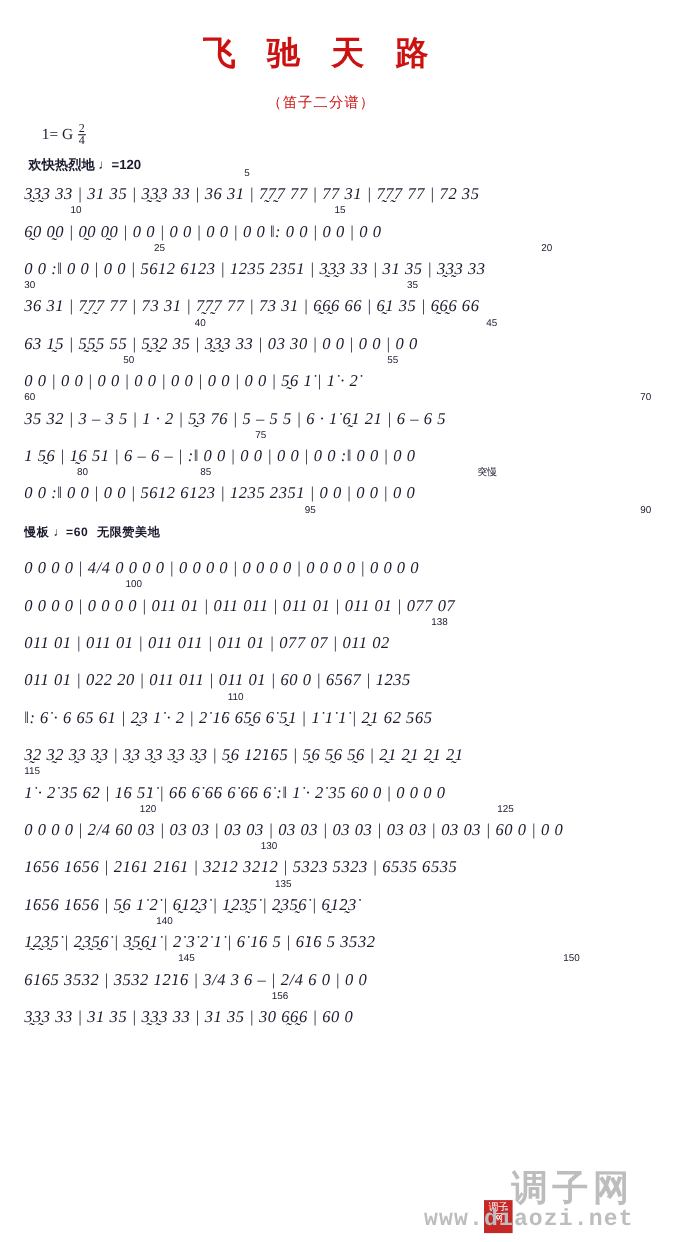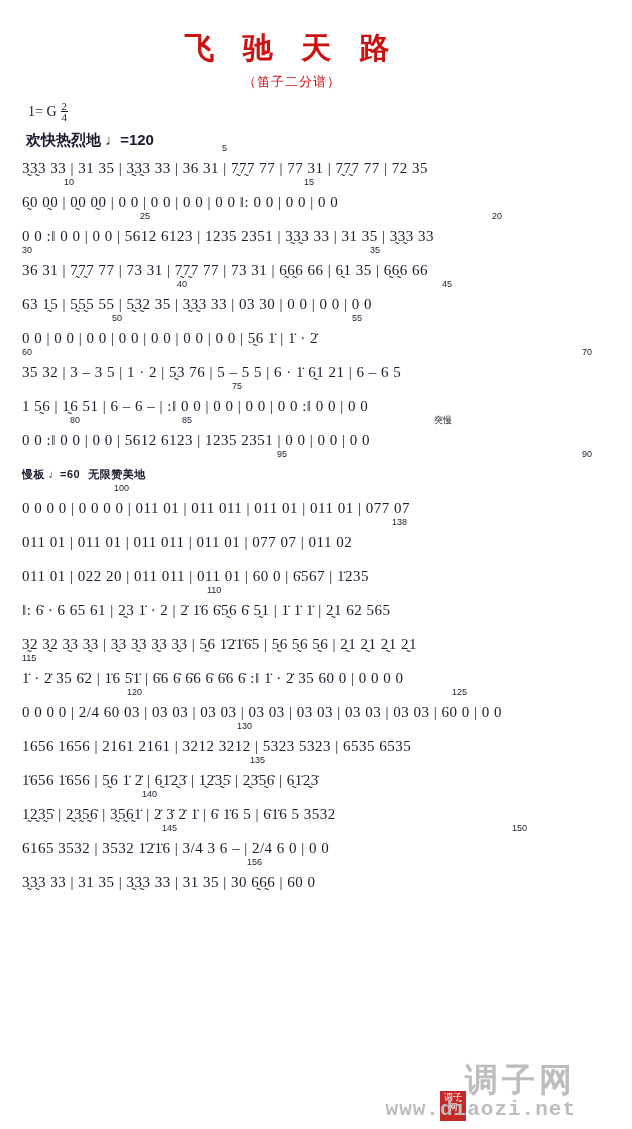--- a/index.html
+++ b/index.html
@@ -25,46 +25,46 @@
     font-size:30px;
     letter-spacing:10px;
     margin:0;
     padding-top:28px;
   }
   .subtitle{
     text-align:center;
     color:#cc1111;
     font-size:13px;
     font-family:"Liberation Sans",sans-serif;
-    margin-top:4px;
+    margin-top:15px;
     letter-spacing:1px;
   }
   .keyrow{
     margin-top:10px;
-    padding-left:28px;
+    padding-left:38px;
     font-size:14px;
     font-family:"Liberation Serif",serif;
     display:flex;
     align-items:center;
     gap:2px;
   }
   .frac{
     display:inline-block;
     text-align:center;
     line-height:0.95;
     font-size:11px;
     vertical-align:middle;
     margin-left:2px;
   }
   .frac .num{display:block;border-bottom:1px solid #1a1a2e;padding:0 1px;}
   .frac .den{display:block;padding:0 1px;}
   .tempo{
     padding-left:26px;
     margin-top:8px;
-    font-size:15px;
+    font-size:12px;
     font-family:"Liberation Sans",sans-serif;
     font-weight:bold;
   }
   .score{
     margin-top:2px;
     padding:0 22px 0 22px;
   }
   .line{
     position:relative;
     height:34px;
@@ -73,20 +73,21 @@
     white-space:nowrap;
     letter-spacing:0.5px;
     display:flex;
     align-items:center;
   }
   .line .cells{
     display:block;
     width:100%;
     overflow:hidden;
     text-overflow:clip;
+    font-style:italic;
   }
   .barnum{
     position:absolute;
     top:-9px;
     left:0;
     font-size:9px;
     color:#1a1a2e;
     font-family:"Liberation Sans",sans-serif;
     letter-spacing:0;
   }
@@ -216,20 +217,23 @@
       <span class="cells">0 0 :‖ 0 0 | 0 0 | 5612 6123 | 1235 2351 | 0 0 | 0 0 | 0 0</span>
     </div>
 
     <div class="line">
       <span class="sec-label">慢板 ♩=60</span>
       <span class="sec-label">无限赞美地</span>
       <span class="barnum" style="left:255px">95</span>
       <span class="barnum" style="left:560px">90</span>
     </div>
 
+    <div class="line">
+      <span class="cells">0 0 0 0 | 4/4 0 0 0 0 | 0 0 0 0 | 0 0 0 0 | 0 0 0 0 | 0 0 0 0</span>
+    </div>
 
     <div class="line">
       <span class="barnum" style="left:92px">100</span>
       <span class="cells">0 0 0 0 | 0 0 0 0 | 011 01 | 011 011 | 011 01 | 011 01 | 077 07</span>
     </div>
 
     <div class="line">
       <span class="barnum" style="left:370px">138</span>
       <span class="cells">011 01 | 011 01 | 011 011 | 011 01 | 077 07 | 011 02</span>
     </div>

